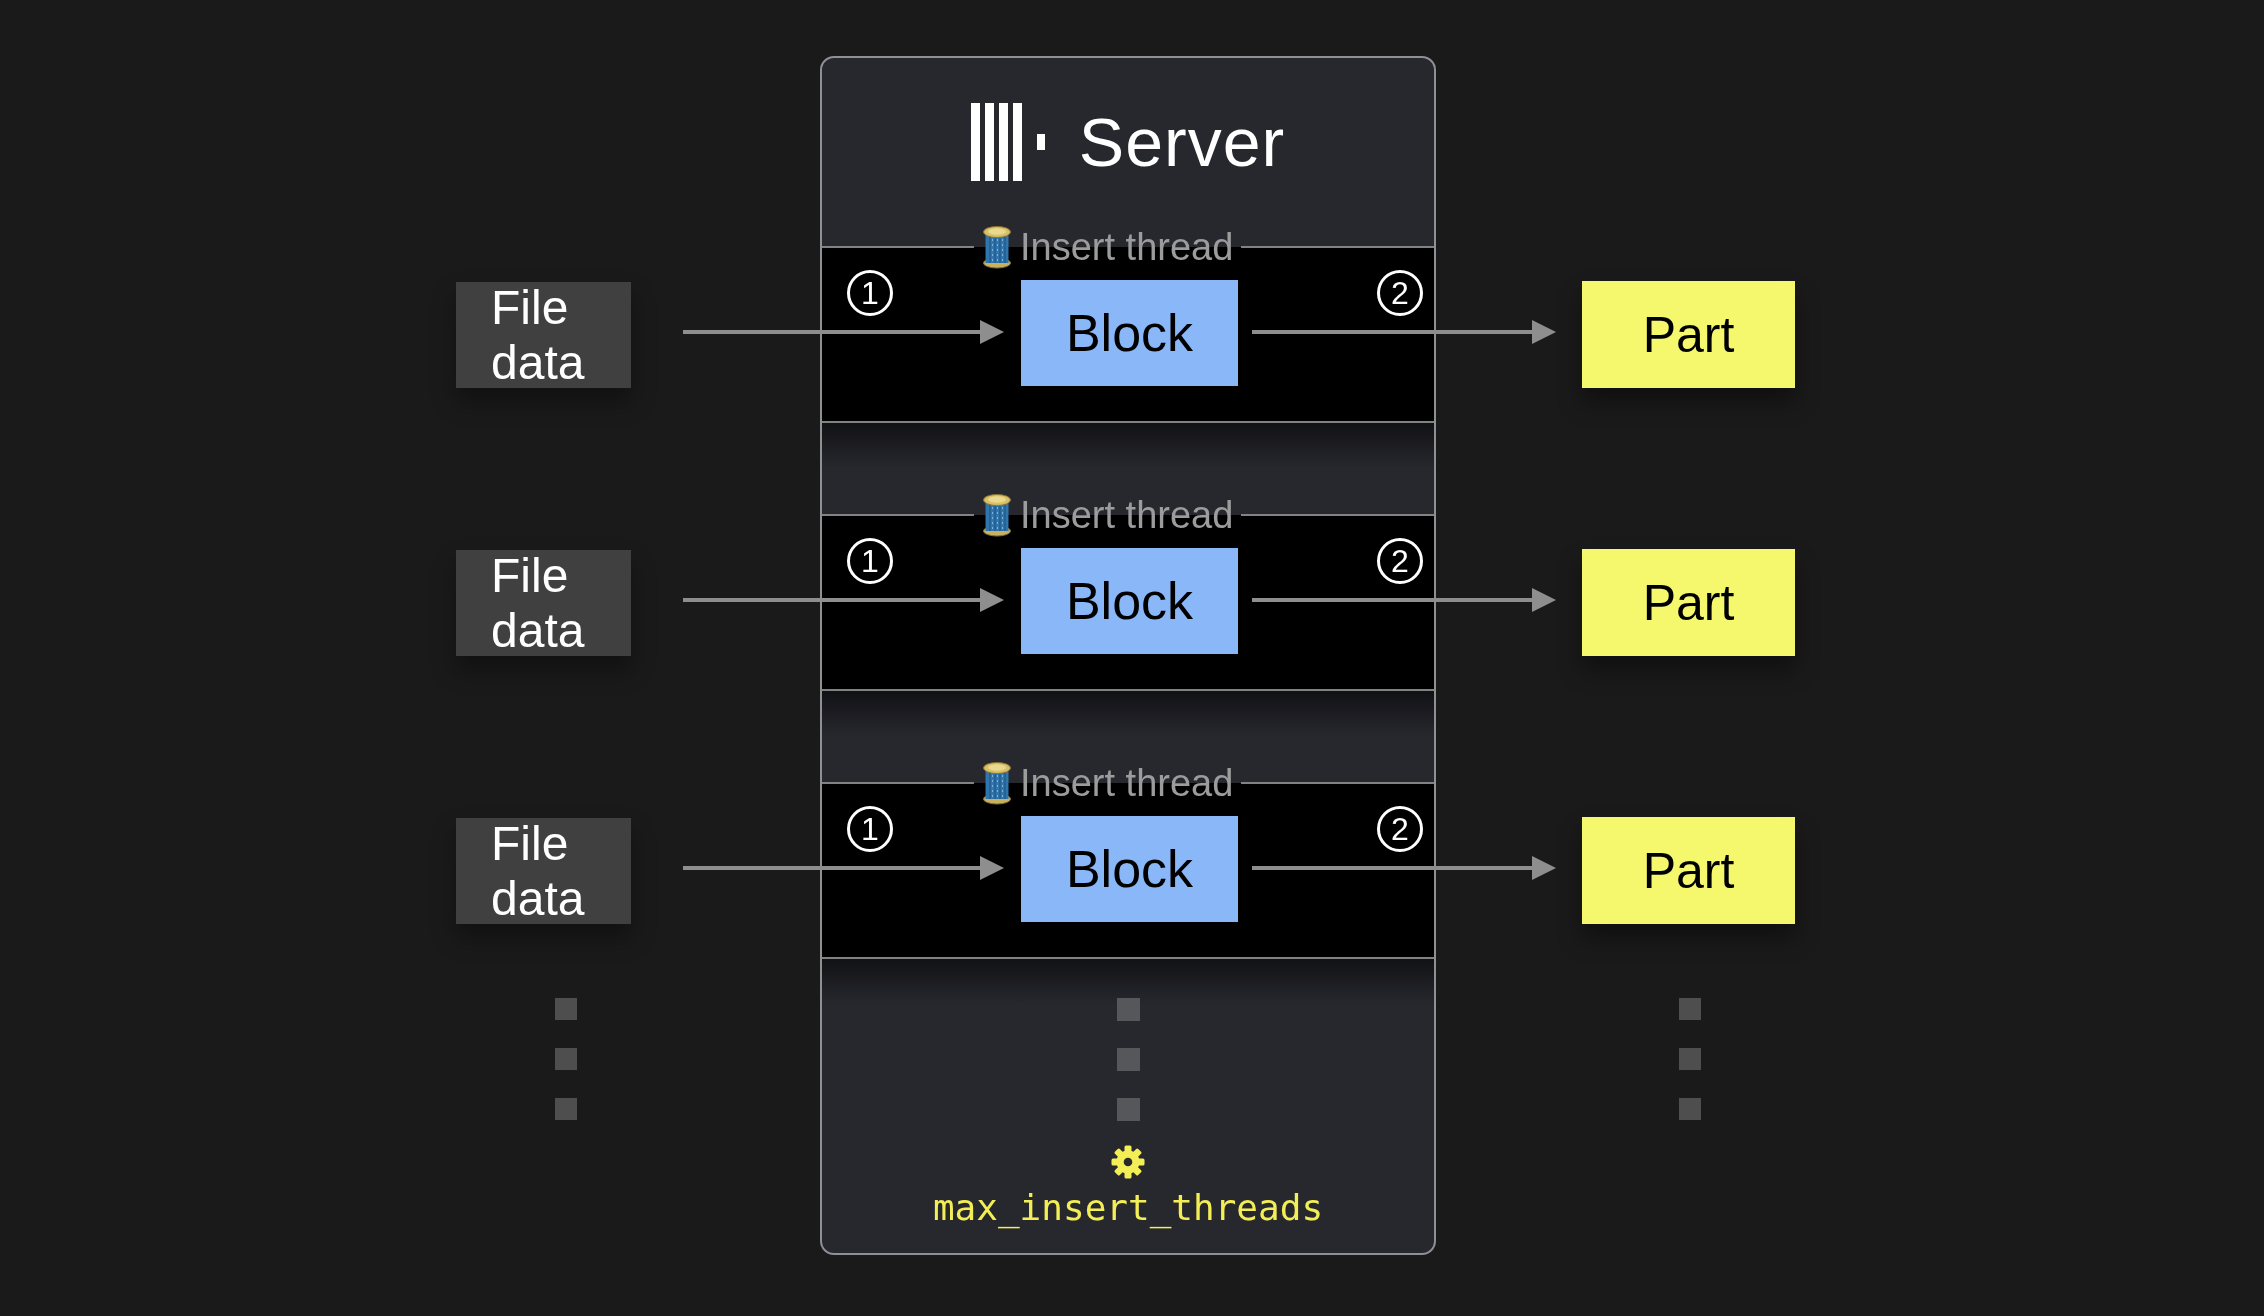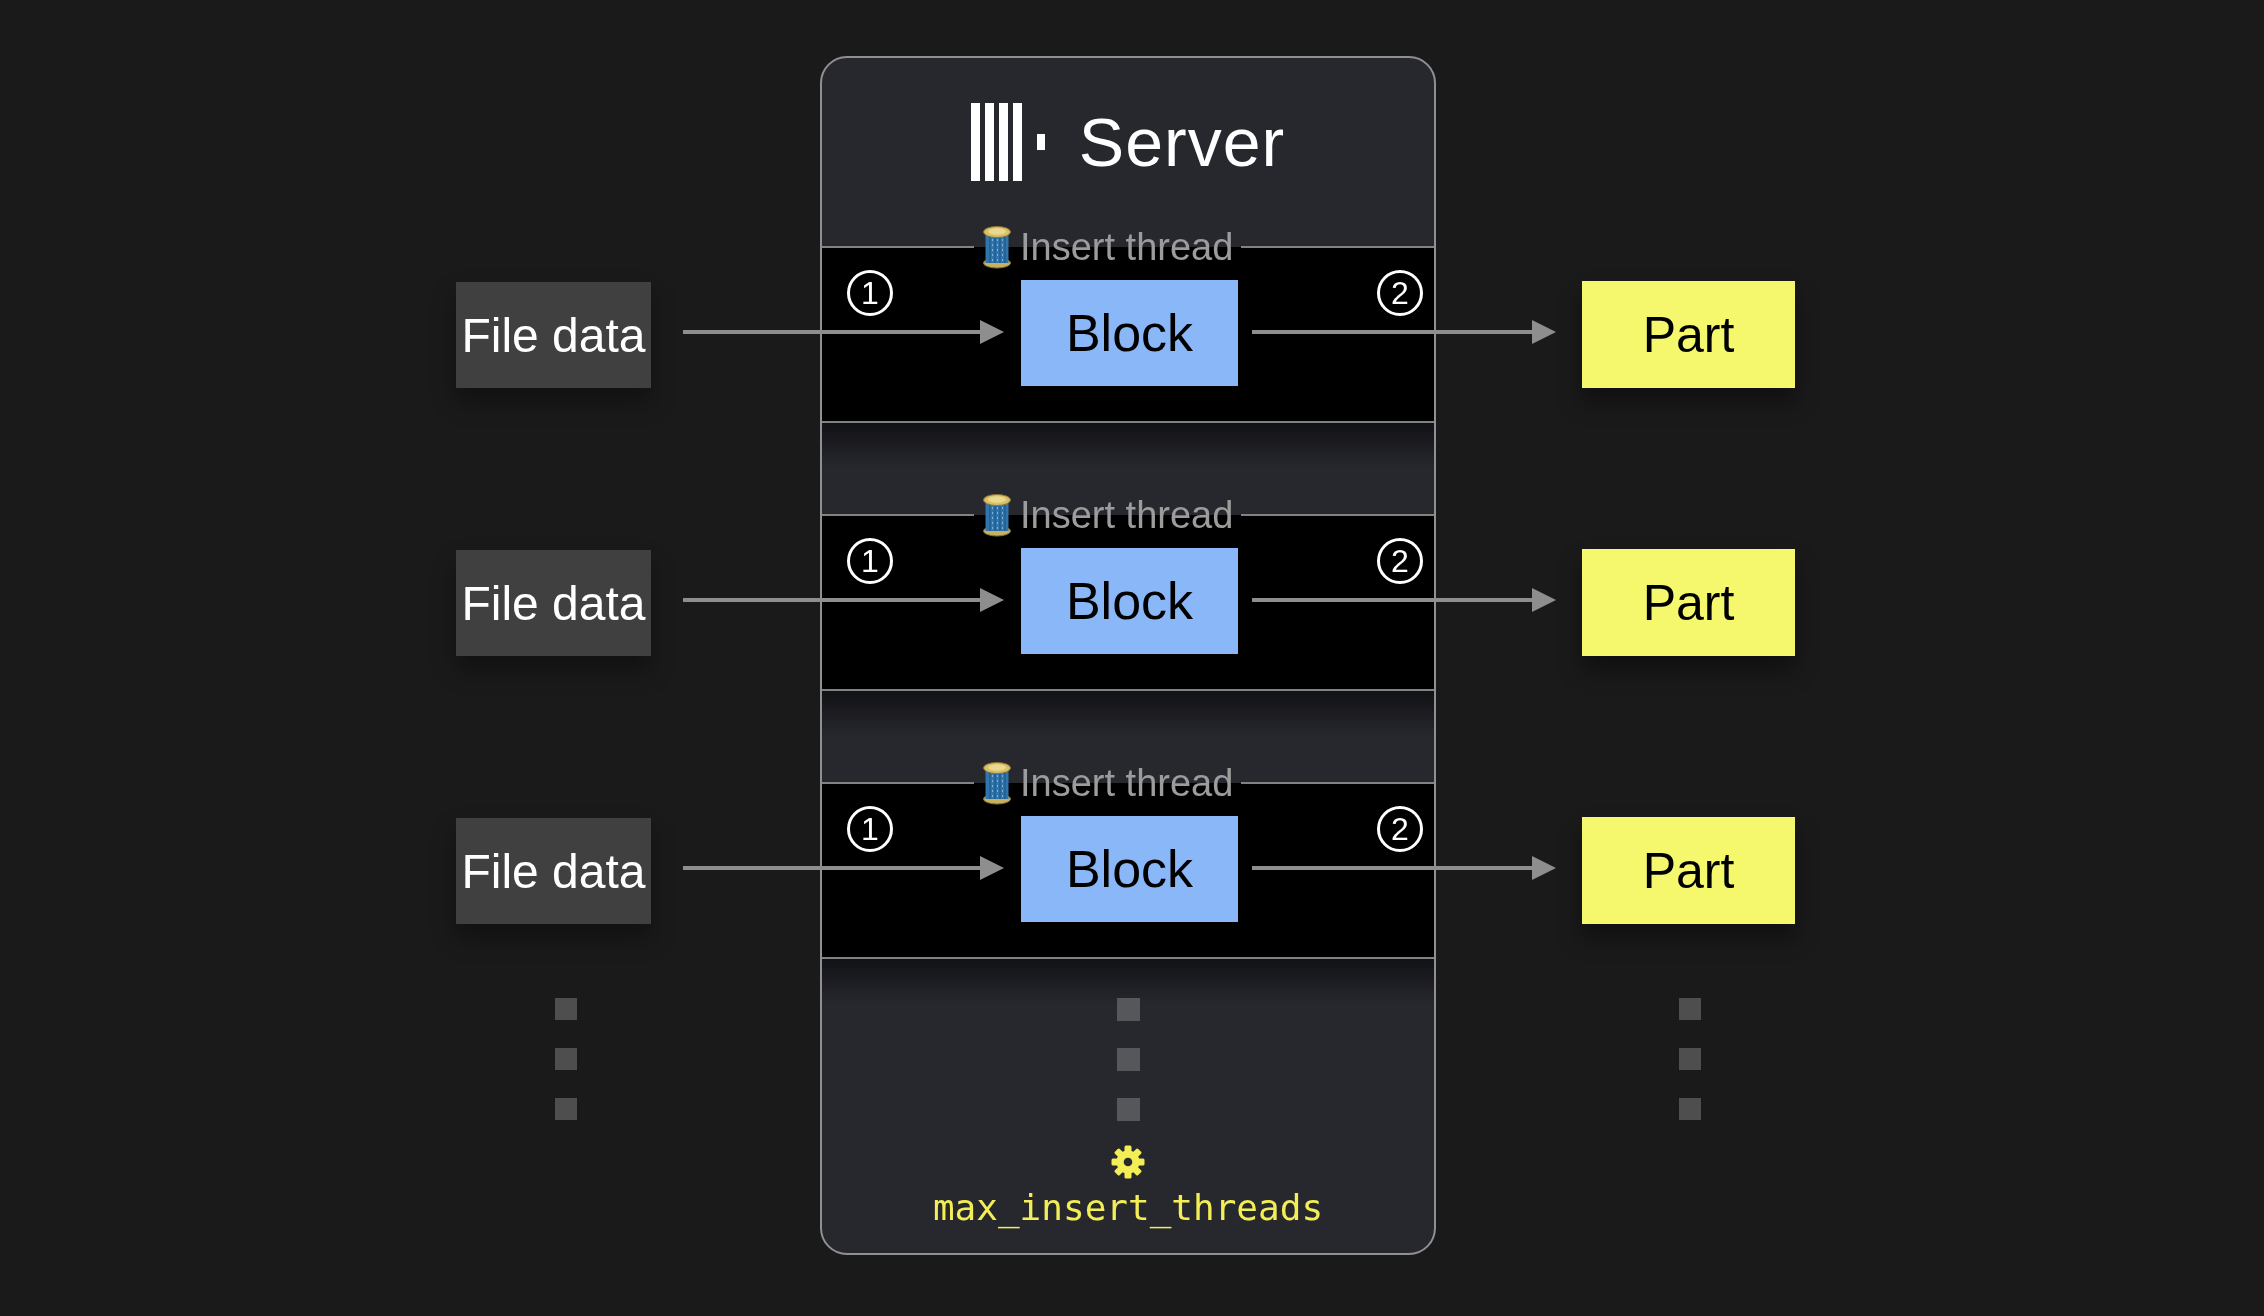--- a/index.html
+++ b/index.html
@@ -11,21 +11,21 @@
     font-family: "Liberation Sans", sans-serif;
     overflow: hidden;
   }
 
   
   .panel {
     position:absolute; left:820px; top:56px;
     width:616px; height:1199px;
     background:#27282e;
     border:2px solid #8f9093;
-    border-radius:27px;
+    border-radius:14px;
     overflow:hidden;
   }
   .panel-header {
     position:absolute; left:0; right:0; top:28px; height:112px;
     display:flex; align-items:center; justify-content:center; gap:34px;
   }
   .ch-logo { display:flex; align-items:center; }
   .ch-bar { width:9px; height:78px; background:#ffffff; margin-right:5px; }
   .ch-bar:last-of-type { margin-right:0; }
   .ch-dot { width:8px; height:16px; background:#ffffff; margin-left:10px; }
@@ -86,24 +86,25 @@
   .setting-label {
     position:absolute; left:0; right:0; top:1128px;
     text-align:center;
     font-family:"DejaVu Sans Mono", monospace;
     font-size:36px; color:#f3ee55; line-height:44px;
   }
 
   
   .file-node {
     position:absolute; left:456px;
-    width:195px; height:106px;
+    width:175px; height:106px;
     background:#404040; color:#ffffff; font-size:48px;
     display:flex; align-items:center; justify-content:center;
     box-shadow:0 14px 22px rgba(0,0,0,0.35);
+    padding-left:35px;
   }
   .file-node.r1 { top:282px; } .file-node.r2 { top:550px; } .file-node.r3 { top:818px; }
 
   .part-node {
     position:absolute; left:1582px;
     width:213px; height:107px;
     background:#f5f76c; color:#000000; font-size:50px;
     display:flex; align-items:center; justify-content:center;
     box-shadow:0 14px 22px rgba(0,0,0,0.4);
   }

